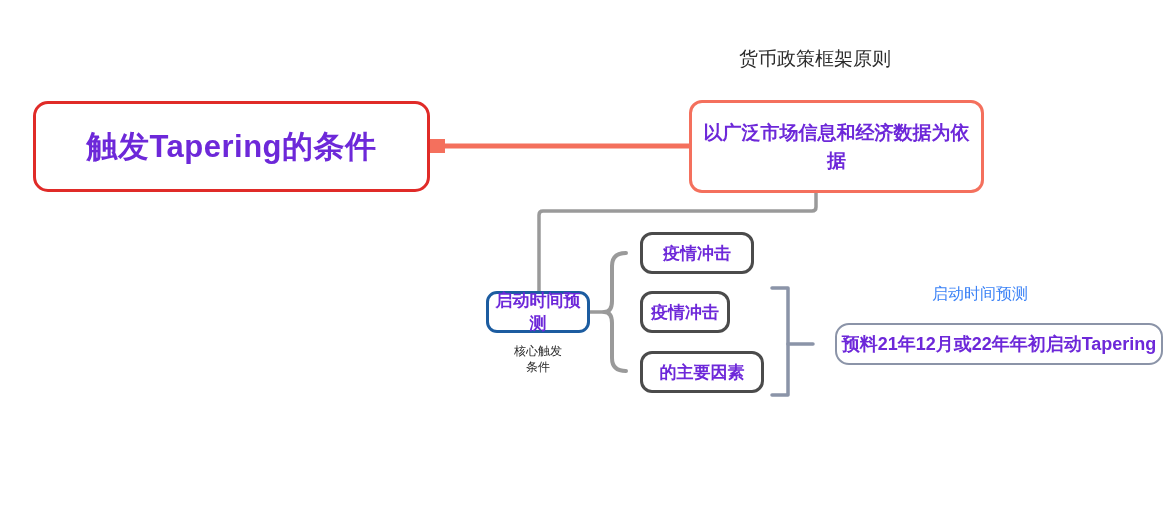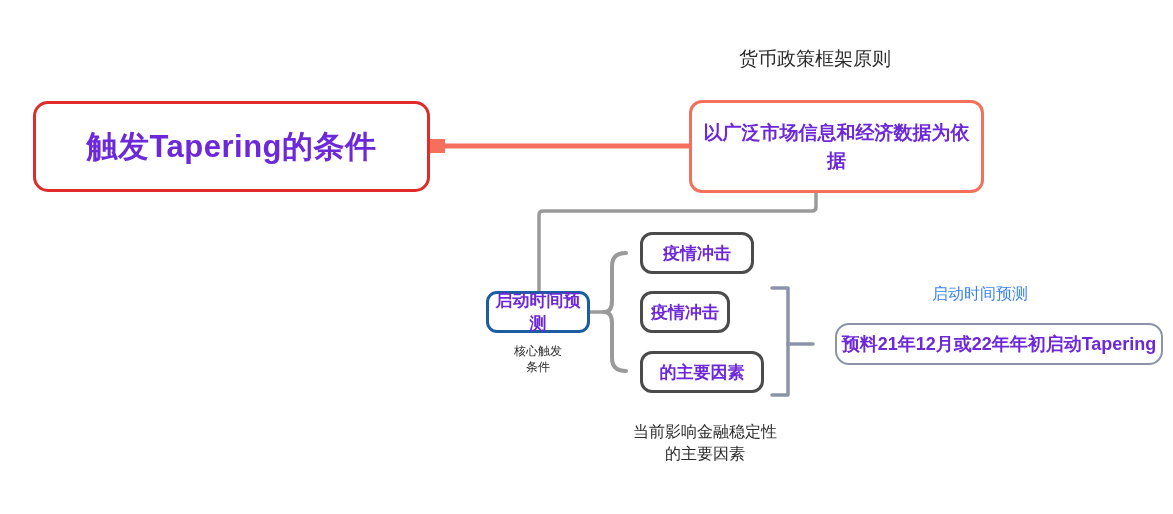--- a/index.html
+++ b/index.html
@@ -182,20 +182,18 @@
 
   <div class="caption caption-core" style="white-space: pre-line;">核心触发
 条件</div>
 
   <div class="node node-factor factor-0">疫情冲击</div>
 
   <div class="node node-factor factor-1">疫情冲击</div>
 
   <div class="node node-factor factor-2">的主要因素</div>
 
-  <div class="caption caption-factors" style="white-space: pre-line;">当前影响金融稳定性
-的主要因素</div>
 
   <div class="caption caption-forecast">启动时间预测</div>
 
   <div class="node node-forecast">预料21年12月或22年年初启动Tapering</div>
 
 </div>
 
 </body></html>

